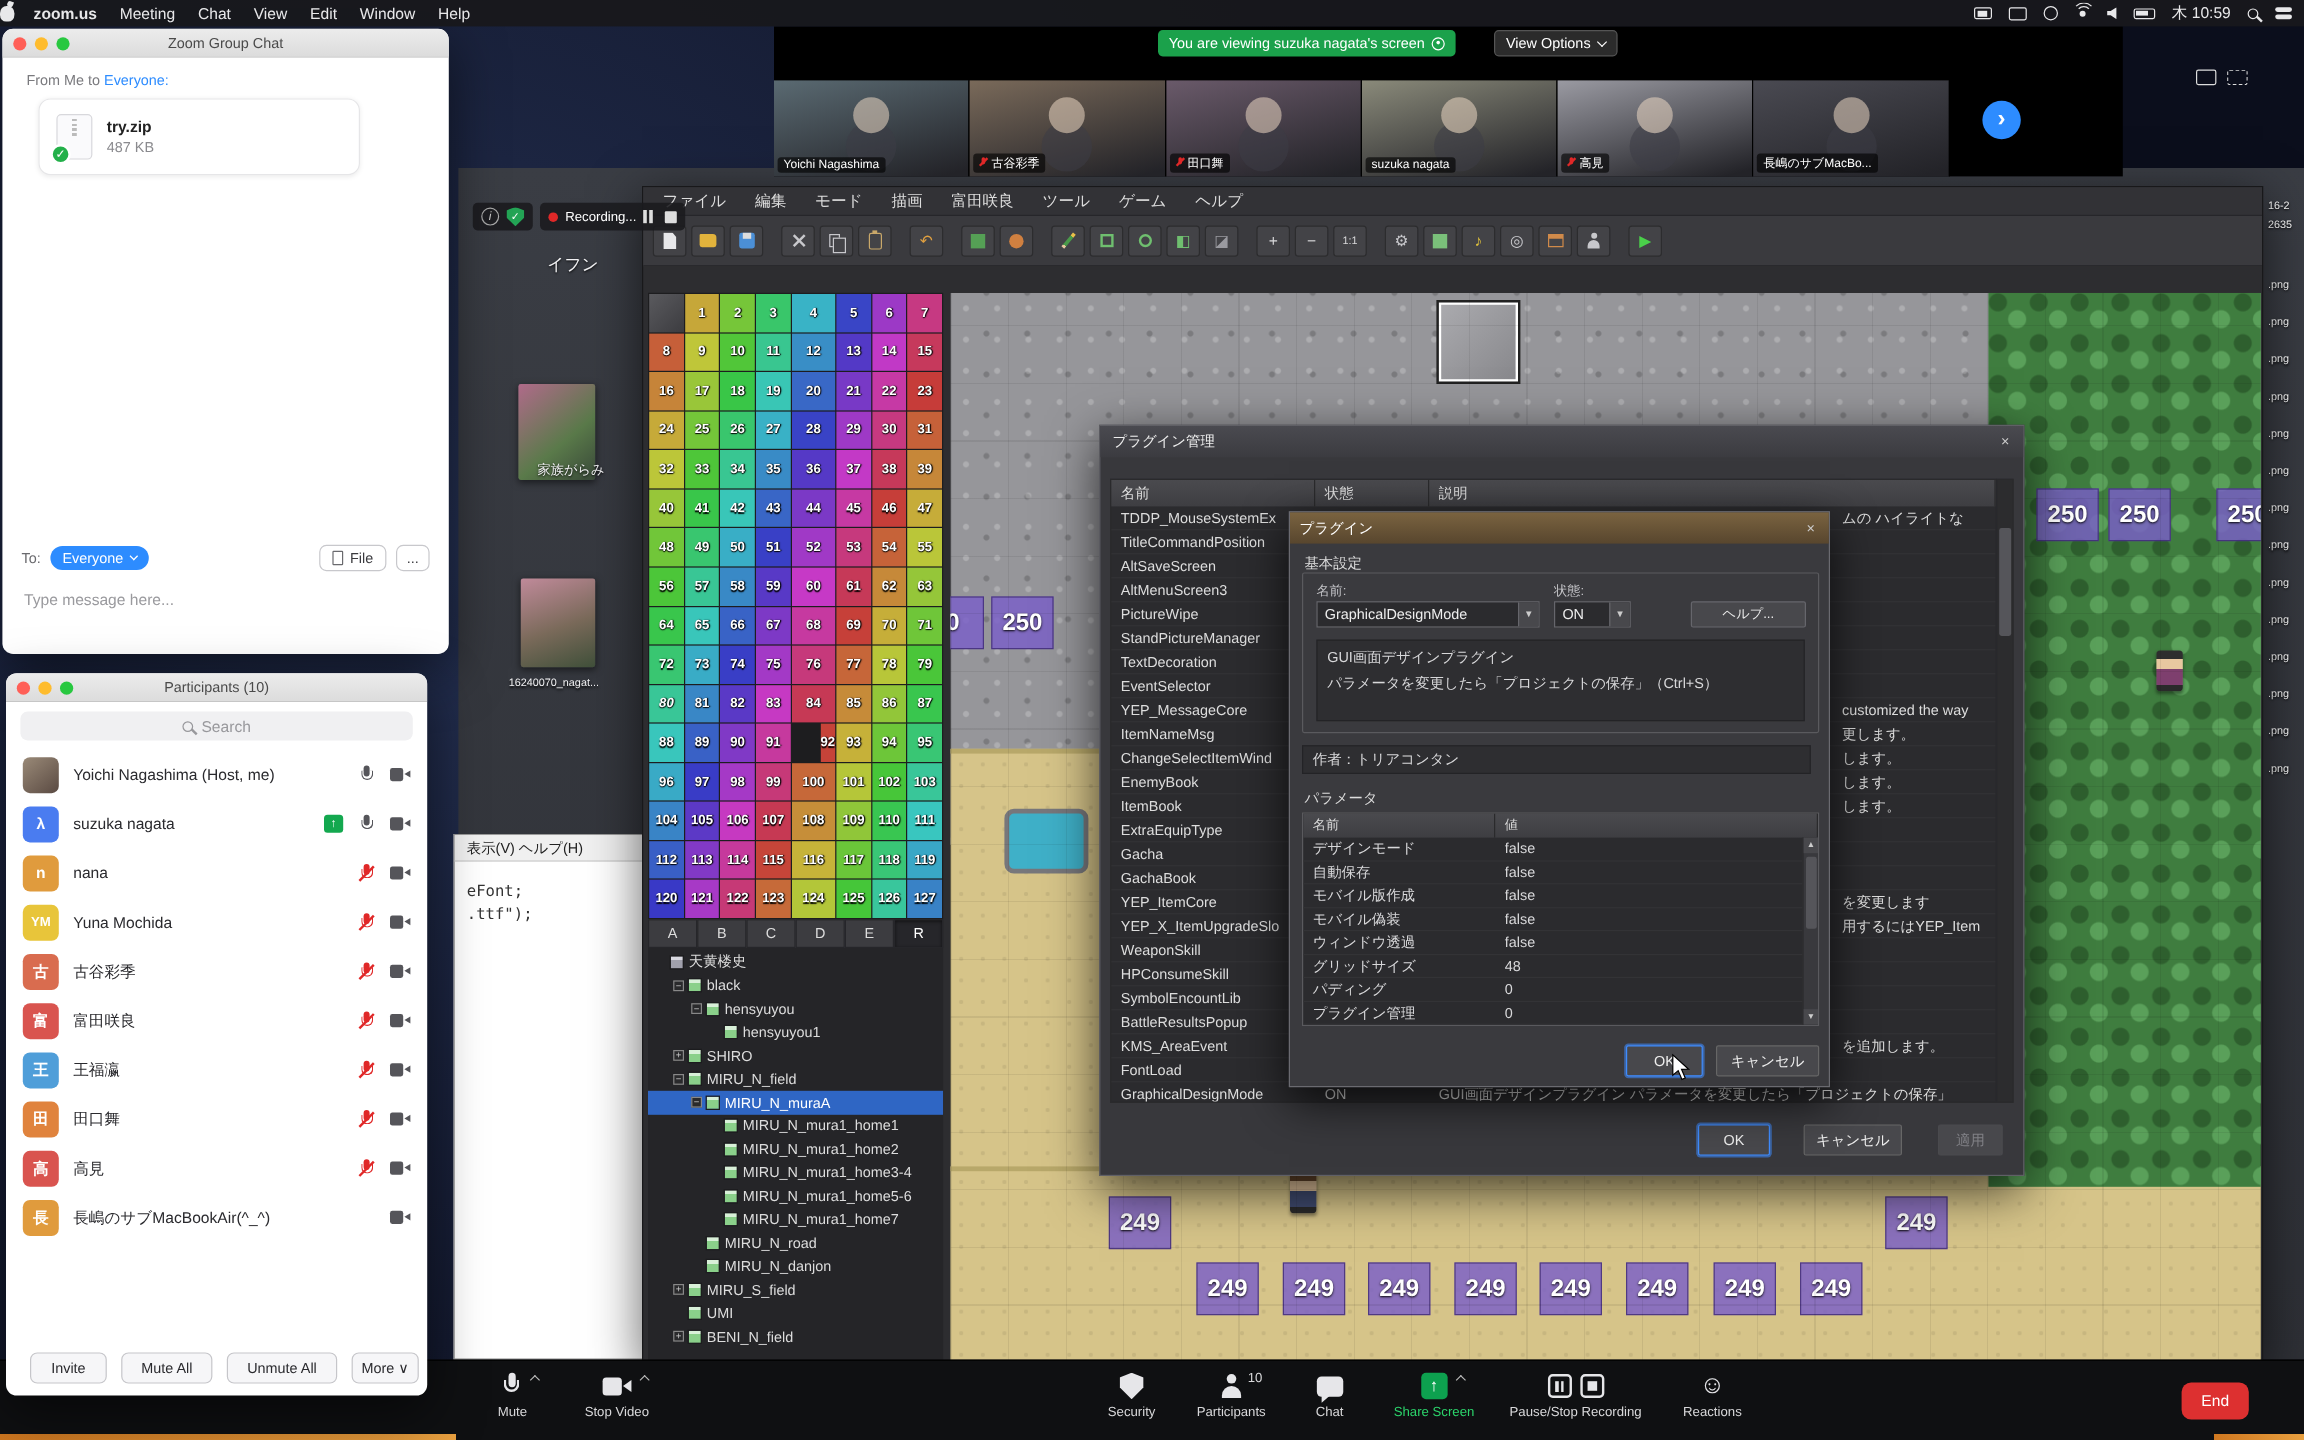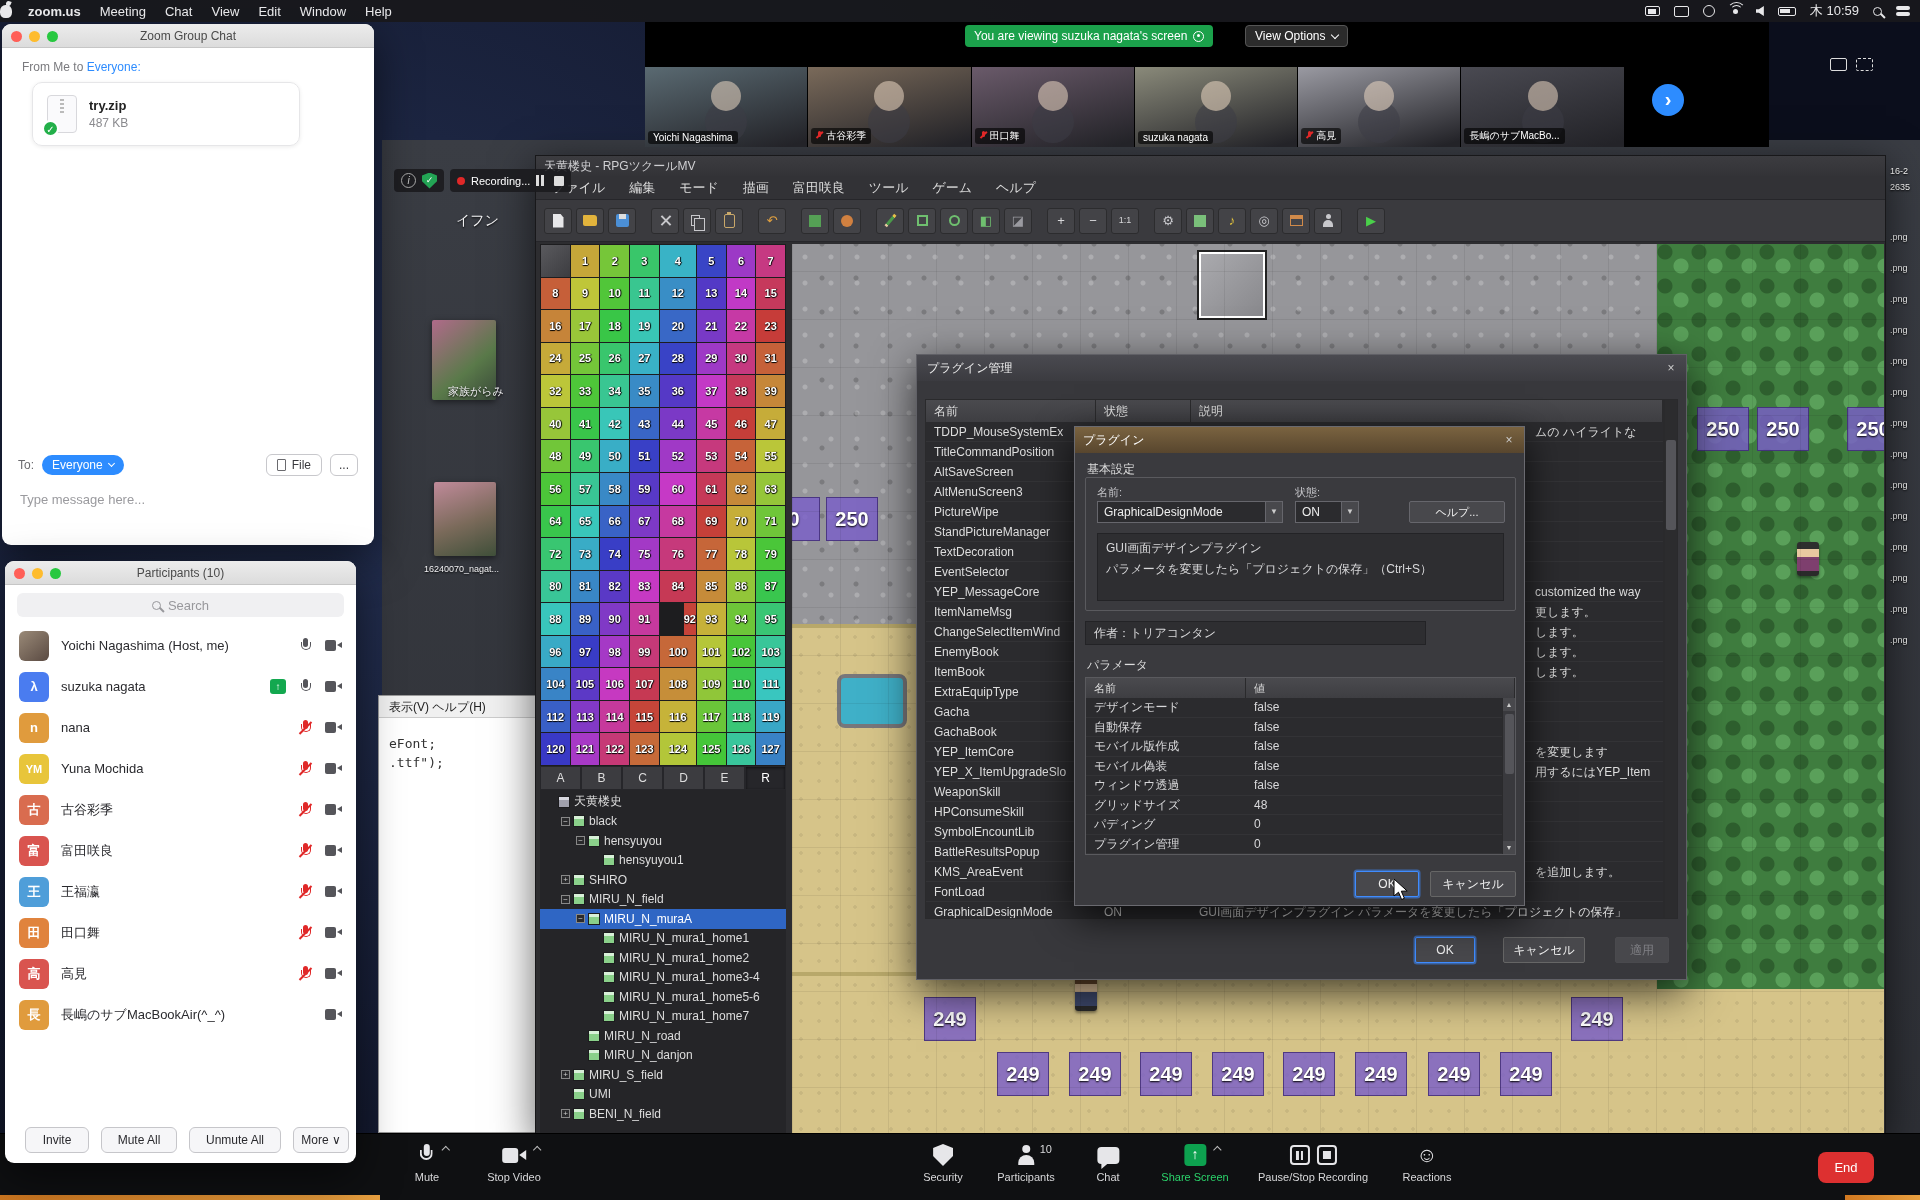--- a/index.html
+++ b/index.html
@@ -292,21 +292,20 @@
       </div>
   </div>
 
   <div id="editor">
     <div class="emenu">表示(V)  ヘルプ(H)</div>
     <div class="code" style="margin-top:18px">eFont;</div>
     <div class="code" style="margin-top:4px">.ttf");</div>
   </div>
 
   <div id="rpg">
-    <div id="rpg-title">天黄楼史 - RPGツクールMV</div>
     <div id="rpg-menubar">
         <span>ファイル</span>
         <span>編集</span>
         <span>モード</span>
         <span>描画</span>
         <span>富田咲良</span>
         <span>ツール</span>
         <span>ゲーム</span>
         <span>ヘルプ</span>
       </div>
@@ -624,21 +623,21 @@
         </div>
         <div class="tile" style="background: rgb(198, 102, 57);">
           <span>77</span>
         </div>
         <div class="tile" style="background: rgb(184, 198, 57);">
           <span>78</span>
         </div>
         <div class="tile" style="background: rgb(74, 198, 57);">
           <span>79</span>
         </div>
-        <div class="tile" style="background: rgb(57, 198, 151);">
+        <div class="tile" style="background: rgb(57, 198, 151); font-style: italic;">
           <span>80</span>
         </div>
         <div class="tile" style="background: rgb(57, 135, 198);">
           <span>81</span>
         </div>
         <div class="tile" style="background: rgb(90, 57, 198);">
           <span>82</span>
         </div>
         <div class="tile" style="background: rgb(198, 57, 195);">
           <span>83</span>
@@ -1096,21 +1095,21 @@
     </div>
     <span class="flabel" style="left:220px;top:58px">状態:</span>
     <div class="combo" style="left:220px;top:74px;width:64px">
       <span>ON</span><span class="dd">▼</span>
     </div>
     <div class="pbtn" style="left:334px;top:74px;width:96px">ヘルプ...</div>
     <div class="sunken" style="left:22px;top:106px;width:407px;height:68px;padding:6px 8px">
       <div>GUI画面デザインプラグイン</div>
       <div style="margin-top:4px">パラメータを変更したら「プロジェクトの保存」（Ctrl+S）</div>
     </div>
-    <div class="sunken" style="left:10px;top:194px;width:341px;height:24px;line-height:22px;padding-left:8px">作者：トリアコンタン</div>
+    <div class="sunken" style="left:10px;top:194px;width:424px;height:24px;line-height:22px;padding-left:8px">作者：トリアコンタン</div>
     <span class="glabel" style="left:12px;top:230px">パラメータ</span>
     <div id="params">
       <div class="par-h">
         <div>名前</div>
         <div>値</div>
       </div>
       <div id="par-rows">
           <div class="par-r">
             <div>デザインモード</div>
             <div>false</div>

